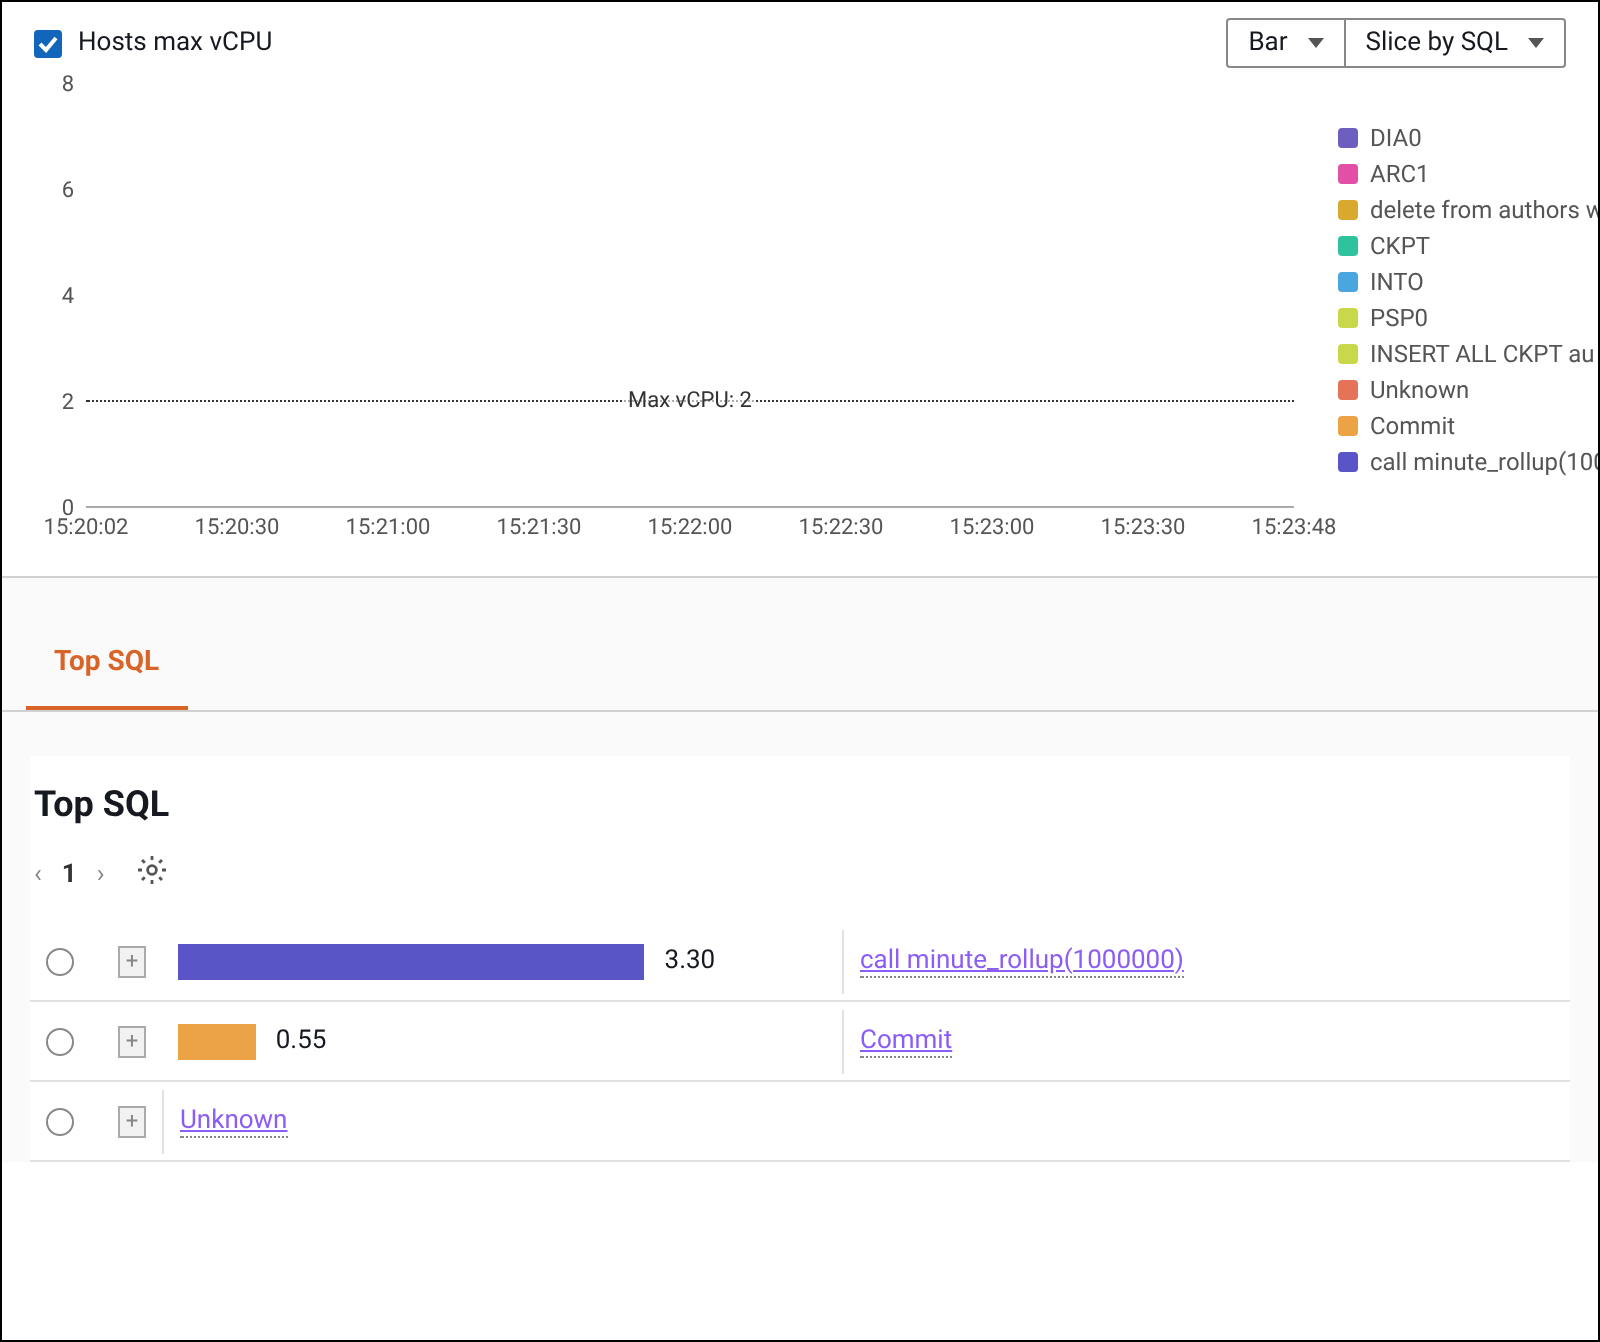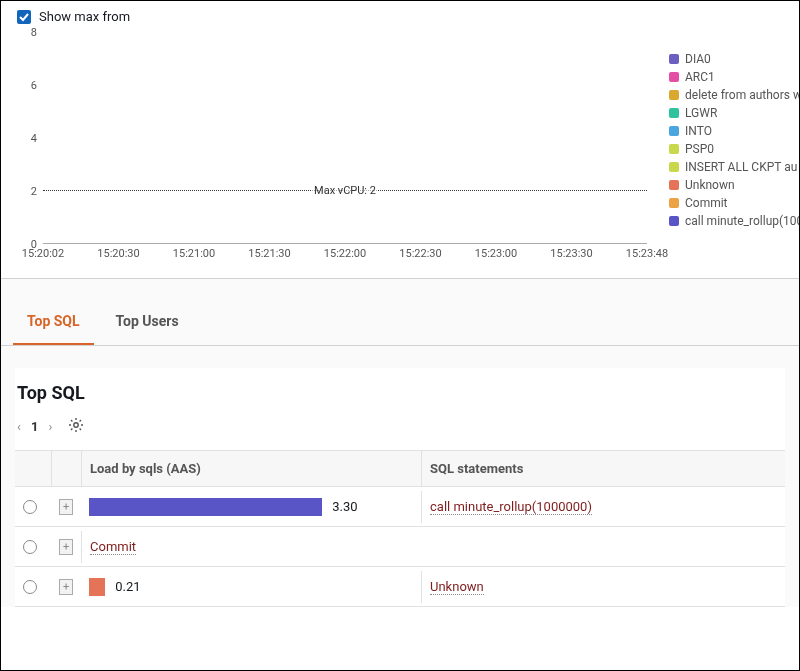--- a/index.html
+++ b/index.html
@@ -43,38 +43,48 @@
 .gear { color: #555; }
 .table-header-row { display: flex; border-top: 1px solid #e1e1e1; border-bottom: 1px solid #e1e1e1; background: #f7f7f7; }
 .th-cell { padding: 10px 8px; font-size: 13px; font-weight: 700; color: #555; border-left: 1px solid #e1e1e1; }
 .th-cell:first-child { border-left: none; }
 .data-row { display: flex; border-bottom: 1px solid #e1e1e1; align-items: center; min-height: 40px; }
 .td-cell { padding: 8px; display: flex; align-items: center; gap: 8px; }
 .radio { width: 14px; height: 14px; border: 1px solid #888; border-radius: 50%; }
 .expand { width: 16px; height: 16px; border: 1px solid #aaa; display: inline-flex; align-items: center; justify-content: center; font-size: 11px; color: #888; background: #f2f2f2; }
 .load-bar-wrap { display: flex; align-items: center; gap: 10px; width: 100%; }
 .load-bar { height: 18px; }
-.sql-text { color: #7f1d1d; border-bottom: 1px dotted #888; cursor: pointer; }
+.sql-text { color: #8b5cf6; border-bottom: 1px dotted #888; cursor: pointer; text-decoration: underline; }
 .col-radio { width: 36px; flex-shrink: 0; }
 .col-exp { width: 30px; flex-shrink: 0; }
 .col-load { width: 340px; flex-shrink: 0; }
 .col-sql { flex: 1; border-left: 1px solid #e1e1e1; }
 </style>
 </head>
 <body>
 
 <div class="top-bar">
   <label class="checkbox-row">
     <span class="checkbox">
       <svg viewBox="0 0 10 10">
           <path d="M1 5 L4 8 L9 2" stroke="#fff" stroke-width="2" fill="none"></path>
         </svg>
     </span>
-    <span>Show max from</span>
+    <span>Hosts max vCPU</span>
   </label>
+  <div class="dropdown-group">
+    <div class="dd">
+      <span>Bar</span>
+      <span class="caret"></span>
+    </div>
+    <div class="dd">
+      <span>Slice by SQL</span>
+      <span class="caret"></span>
+    </div>
+  </div>
 </div>
 
 <div class="chart-area">
   <div class="chart-left">
     <div class="plot">
       <div class="yaxis">
           <div class="ytick" style="top: 100%;">0</div>
           <div class="ytick" style="top: 75%;">2</div>
           <div class="ytick" style="top: 50%;">4</div>
           <div class="ytick" style="top: 25%;">6</div>
@@ -588,21 +598,21 @@
       <div class="legend-item">
         <span class="legend-swatch" style="background:#e24fa4"></span>
         <span>ARC1</span>
       </div>
       <div class="legend-item">
         <span class="legend-swatch" style="background:#d9a82f"></span>
         <span>delete from authors w</span>
       </div>
       <div class="legend-item">
         <span class="legend-swatch" style="background:#2fc39d"></span>
-        <span>LGWR</span>
+        <span>CKPT</span>
       </div>
       <div class="legend-item">
         <span class="legend-swatch" style="background:#4aa6de"></span>
         <span>INTO</span>
       </div>
       <div class="legend-item">
         <span class="legend-swatch" style="background:#c9d84a"></span>
         <span>PSP0</span>
       </div>
       <div class="legend-item">
@@ -620,45 +630,38 @@
       <div class="legend-item">
         <span class="legend-swatch" style="background:#5a55c7"></span>
         <span>call minute_rollup(100</span>
       </div>
     </div>
 </div>
 
 <div class="tabs-section">
   <div class="tabs-row" id="tabs">
       <div class="tab active">Top SQL</div>
-      <div class="tab">Top Users</div>
     </div>
 
   <div class="content">
     <div class="section-title">Top SQL</div>
     <div class="filter-row">
       <div class="pager">
         <span>‹</span>
         <span class="pg">1</span>
         <span>›</span>
       </div>
       <div class="gear">
         <svg width="16" height="16" viewBox="0 0 16 16">
             <circle cx="8" cy="8" r="2.2" fill="none" stroke="#555" stroke-width="1.4"></circle>
             <path d="M8 1v2M8 13v2M1 8h2M13 8h2M3 3l1.4 1.4M11.6 11.6L13 13M13 3l-1.4 1.4M4.4 11.6L3 13" stroke="#555" stroke-width="1.4"></path>
           </svg>
       </div>
     </div>
 
-    <div class="table-header-row">
-      <div class="th-cell col-radio"></div>
-      <div class="th-cell col-exp"></div>
-      <div class="th-cell col-load">Load by sqls (AAS)</div>
-      <div class="th-cell col-sql">SQL statements</div>
-    </div>
     <div id="rows">
         <div class="data-row">
     <div class="td-cell col-radio">
             <span class="radio"></span>
           </div>
     <div class="td-cell col-exp">
             <span class="expand">+</span>
           </div>
     <div class="td-cell col-load">
             <div class="load-bar-wrap">
@@ -670,36 +673,36 @@
             <span class="sql-text">call minute_rollup(1000000)</span>
           </div>
         </div>
         <div class="data-row">
     <div class="td-cell col-radio">
             <span class="radio"></span>
           </div>
     <div class="td-cell col-exp">
             <span class="expand">+</span>
           </div>
+    <div class="td-cell col-load">
+            <div class="load-bar-wrap">
+              <div class="load-bar" style="width:12%;background:#eca345"></div>
+              <span>0.55</span>
+            </div>
+          </div>
     <div class="td-cell col-sql">
             <span class="sql-text">Commit</span>
           </div>
         </div>
         <div class="data-row">
     <div class="td-cell col-radio">
             <span class="radio"></span>
           </div>
     <div class="td-cell col-exp">
             <span class="expand">+</span>
           </div>
-    <div class="td-cell col-load">
-            <div class="load-bar-wrap">
-              <div class="load-bar" style="width:5%;background:#e57357"></div>
-              <span>0.21</span>
-            </div>
-          </div>
     <div class="td-cell col-sql">
             <span class="sql-text">Unknown</span>
           </div>
         </div>
       </div>
   </div>
 </div>
 
 </body></html>

